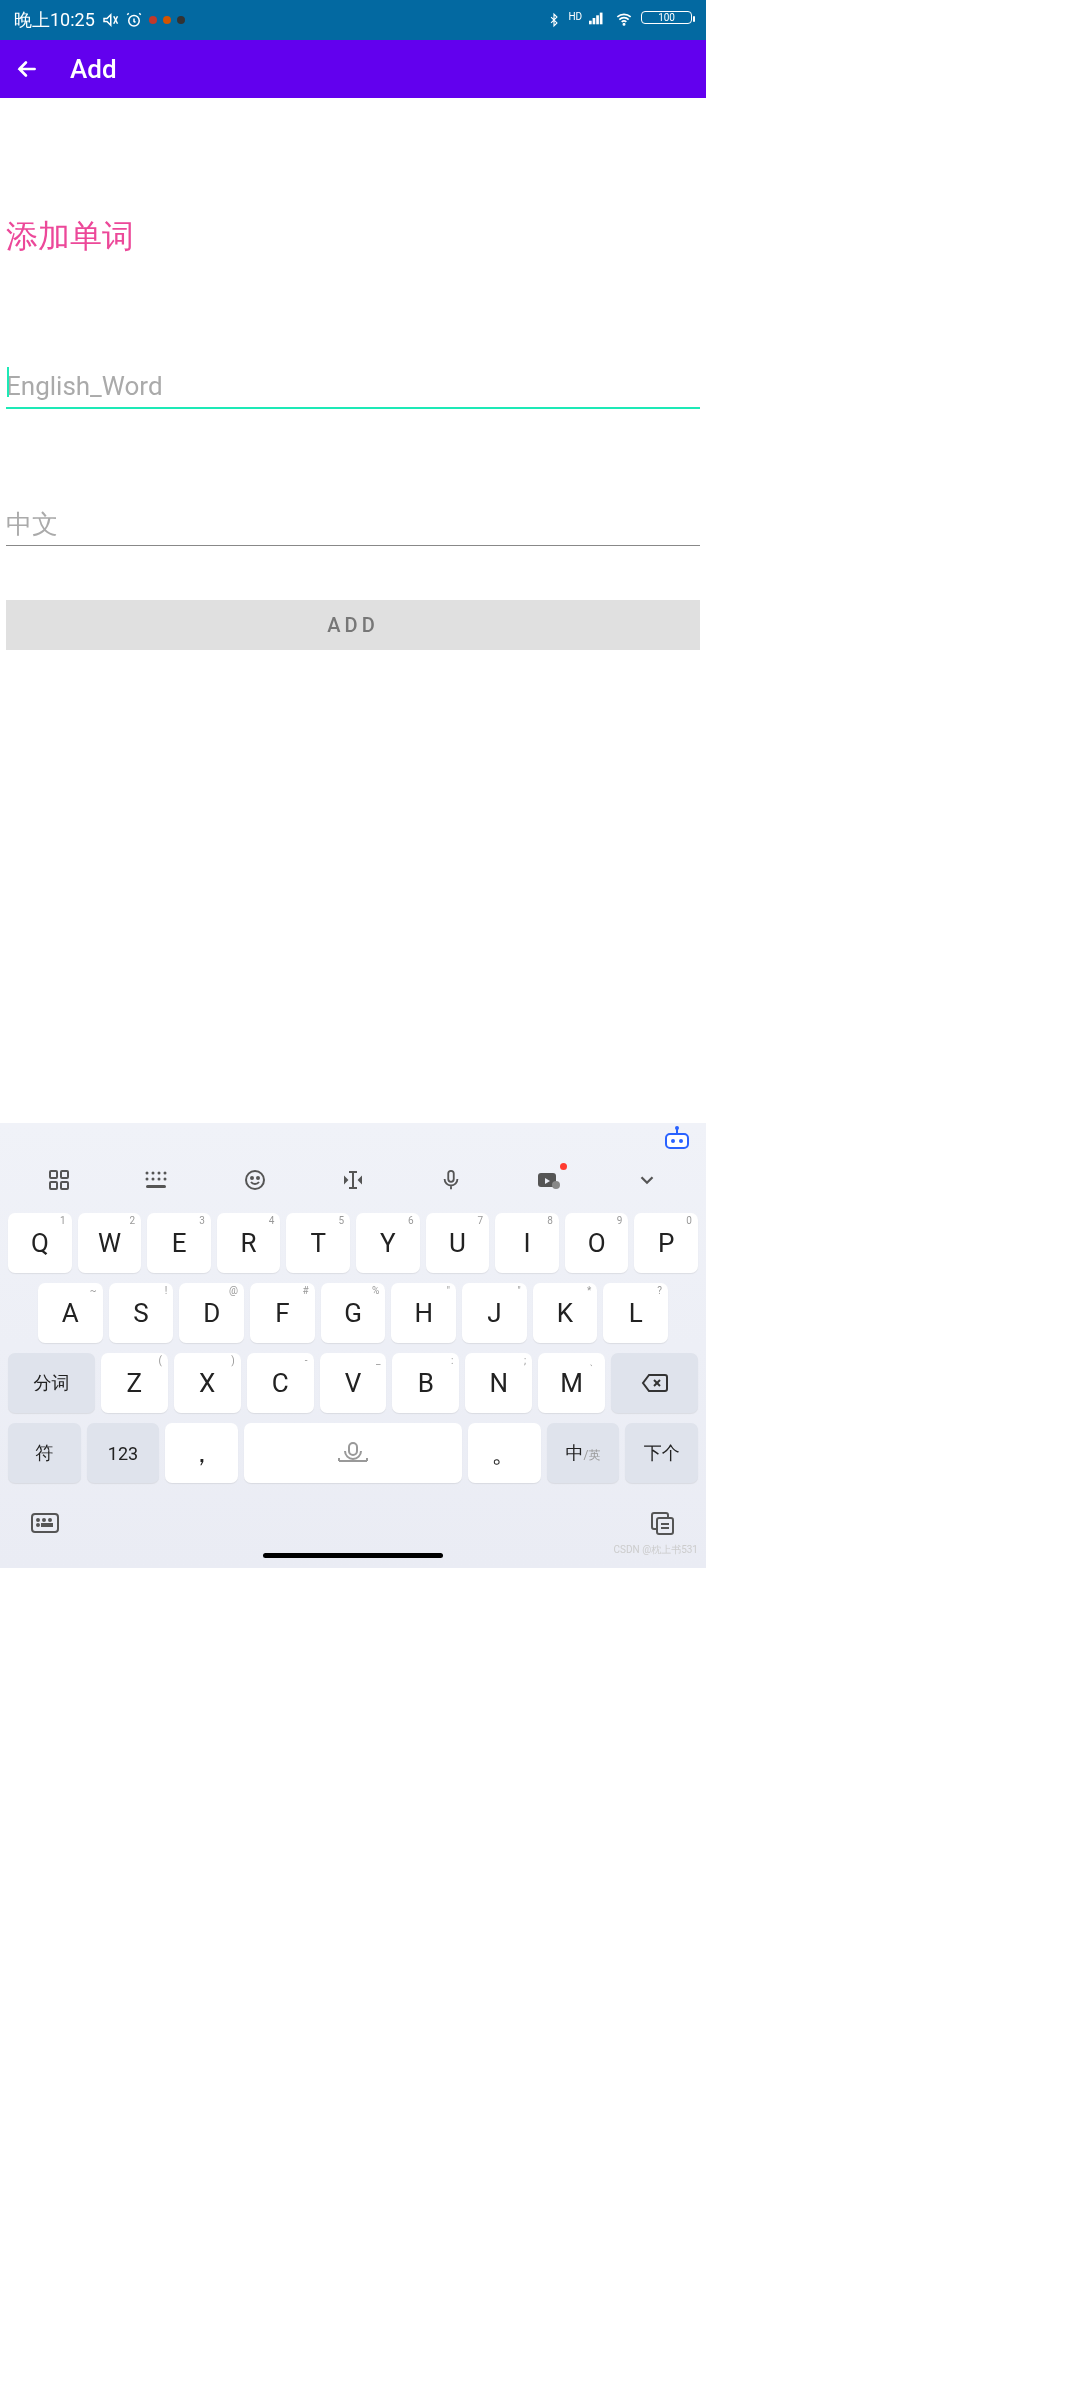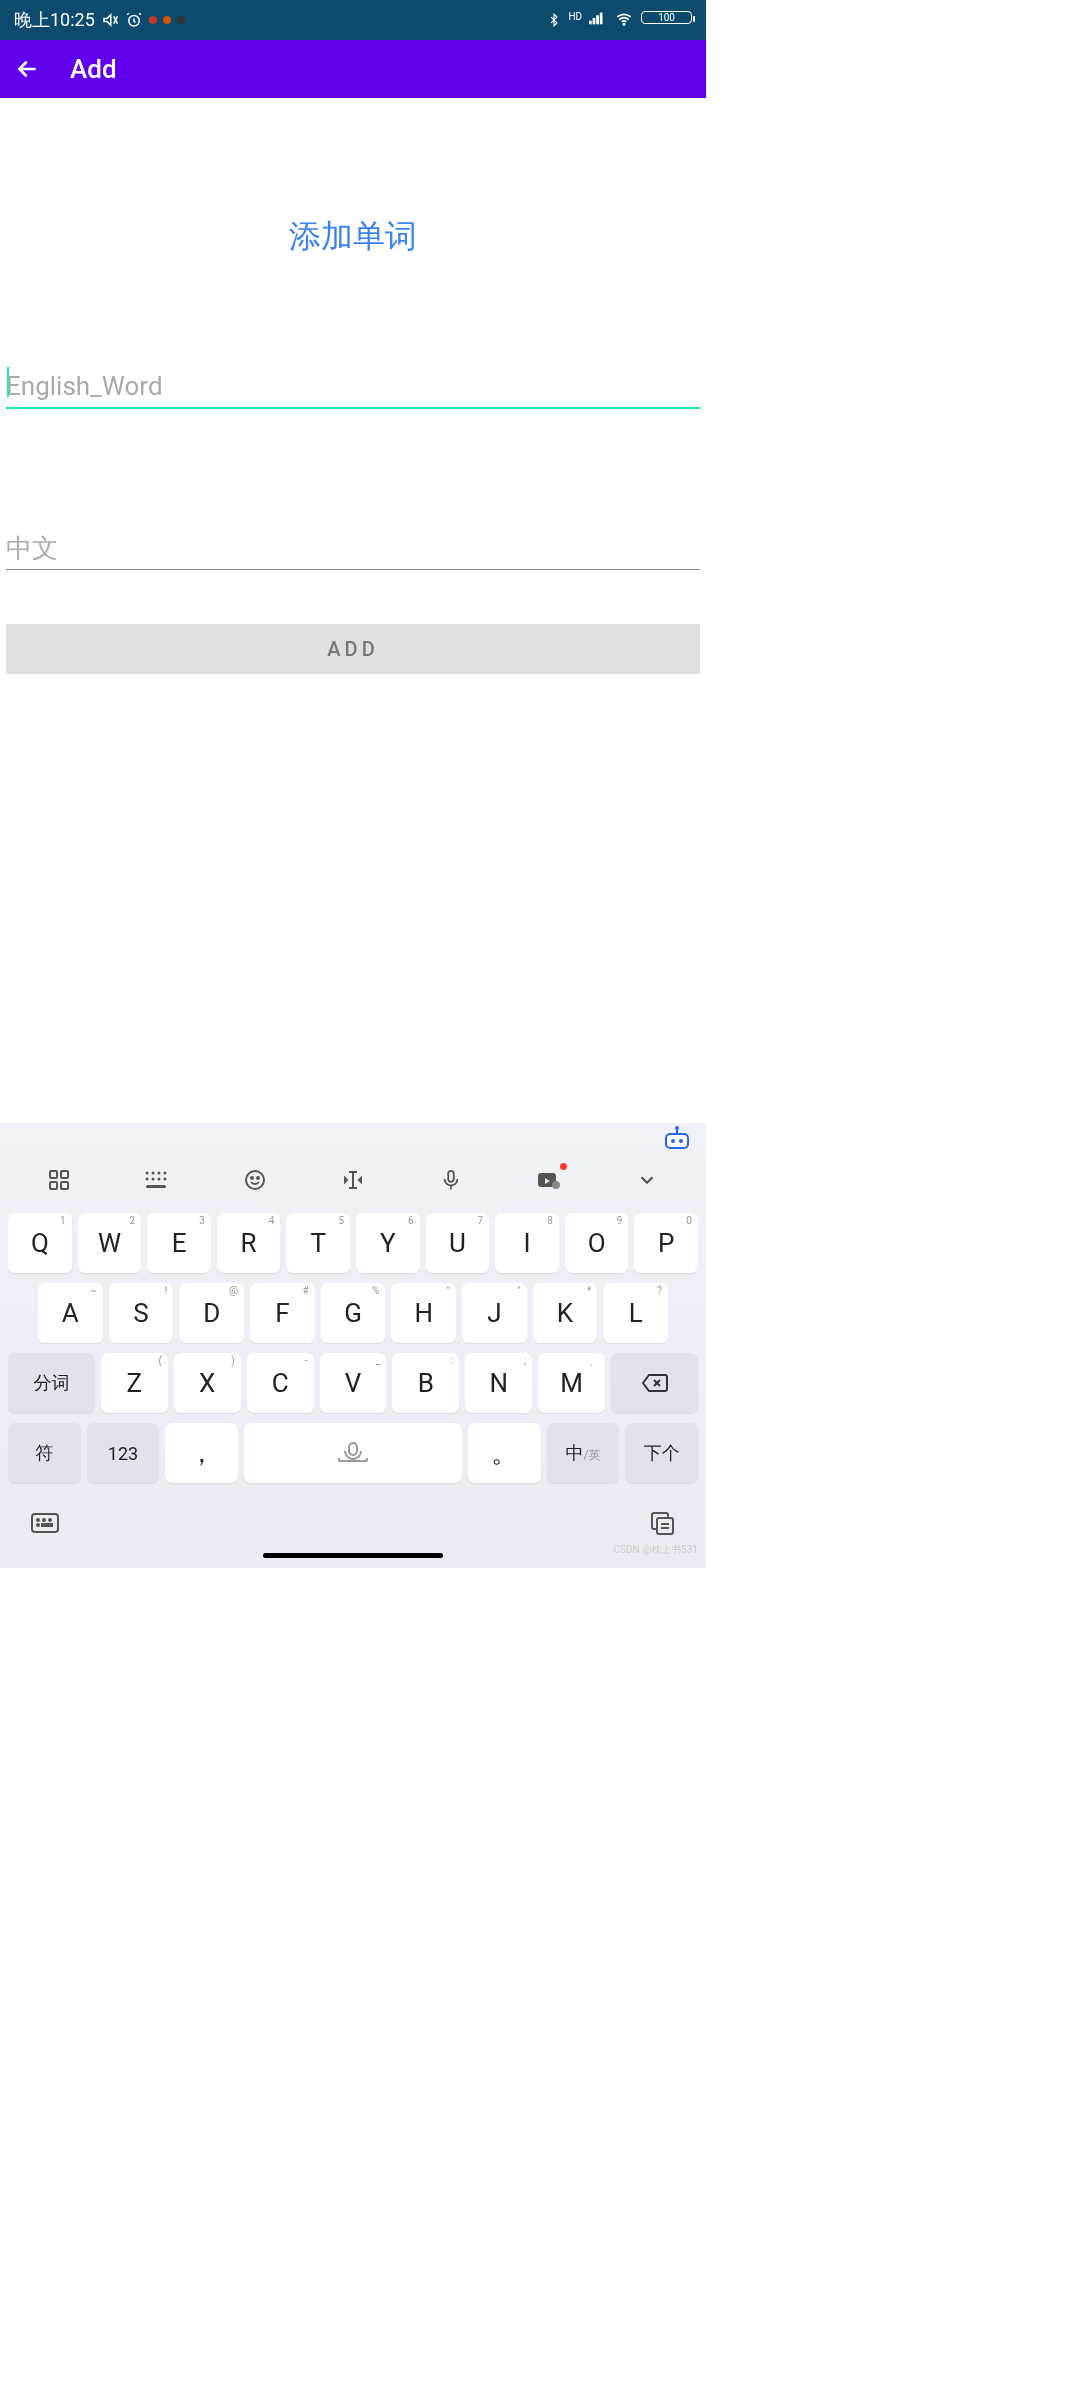--- a/index.html
+++ b/index.html
@@ -10,21 +10,21 @@
     }
     body {
       width: 706px;
       height: 1568px;
       background: #fff;
       position: relative;
       overflow: hidden;
     }
     .status-bar {
       height: 40px;
-      background: #0c4a6e;
+      background: #0369a1;
       color: #fff;
       display: flex;
       align-items: center;
       justify-content: space-between;
       padding: 0 14px;
       font-size: 18px;
     }
     .status-left {
       display: flex;
       align-items: center;
@@ -55,36 +55,36 @@
     }
     .app-title {
       color: #fff;
       font-size: 26px;
       font-weight: 500;
     }
     .content {
       padding: 0 6px;
     }
     .section-title {
-      text-align: center;
+      text-align: left;
       font-size: 32px;
-      color: #3b82f6;
+      color: #ec4899;
       margin-top: 117px;
       margin-bottom: 106px;
       font-weight: 400;
     }
     .input-field {
       width: 100%;
       border: none;
       border-bottom: 2px solid #1de9b6;
       font-size: 26px;
       padding: 6px 0;
       color: #333;
       outline: none;
-      margin-bottom: 118px;
+      margin-bottom: 94px;
     }
     .input-field::placeholder { color: #aaa; }
     .input-field.secondary { border-bottom: 1px solid #888; margin-bottom: 54px; }
     .cursor-line {
       position: absolute;
       width: 2px;
       height: 30px;
       background: #1de9b6;
     }
     .add-button {

